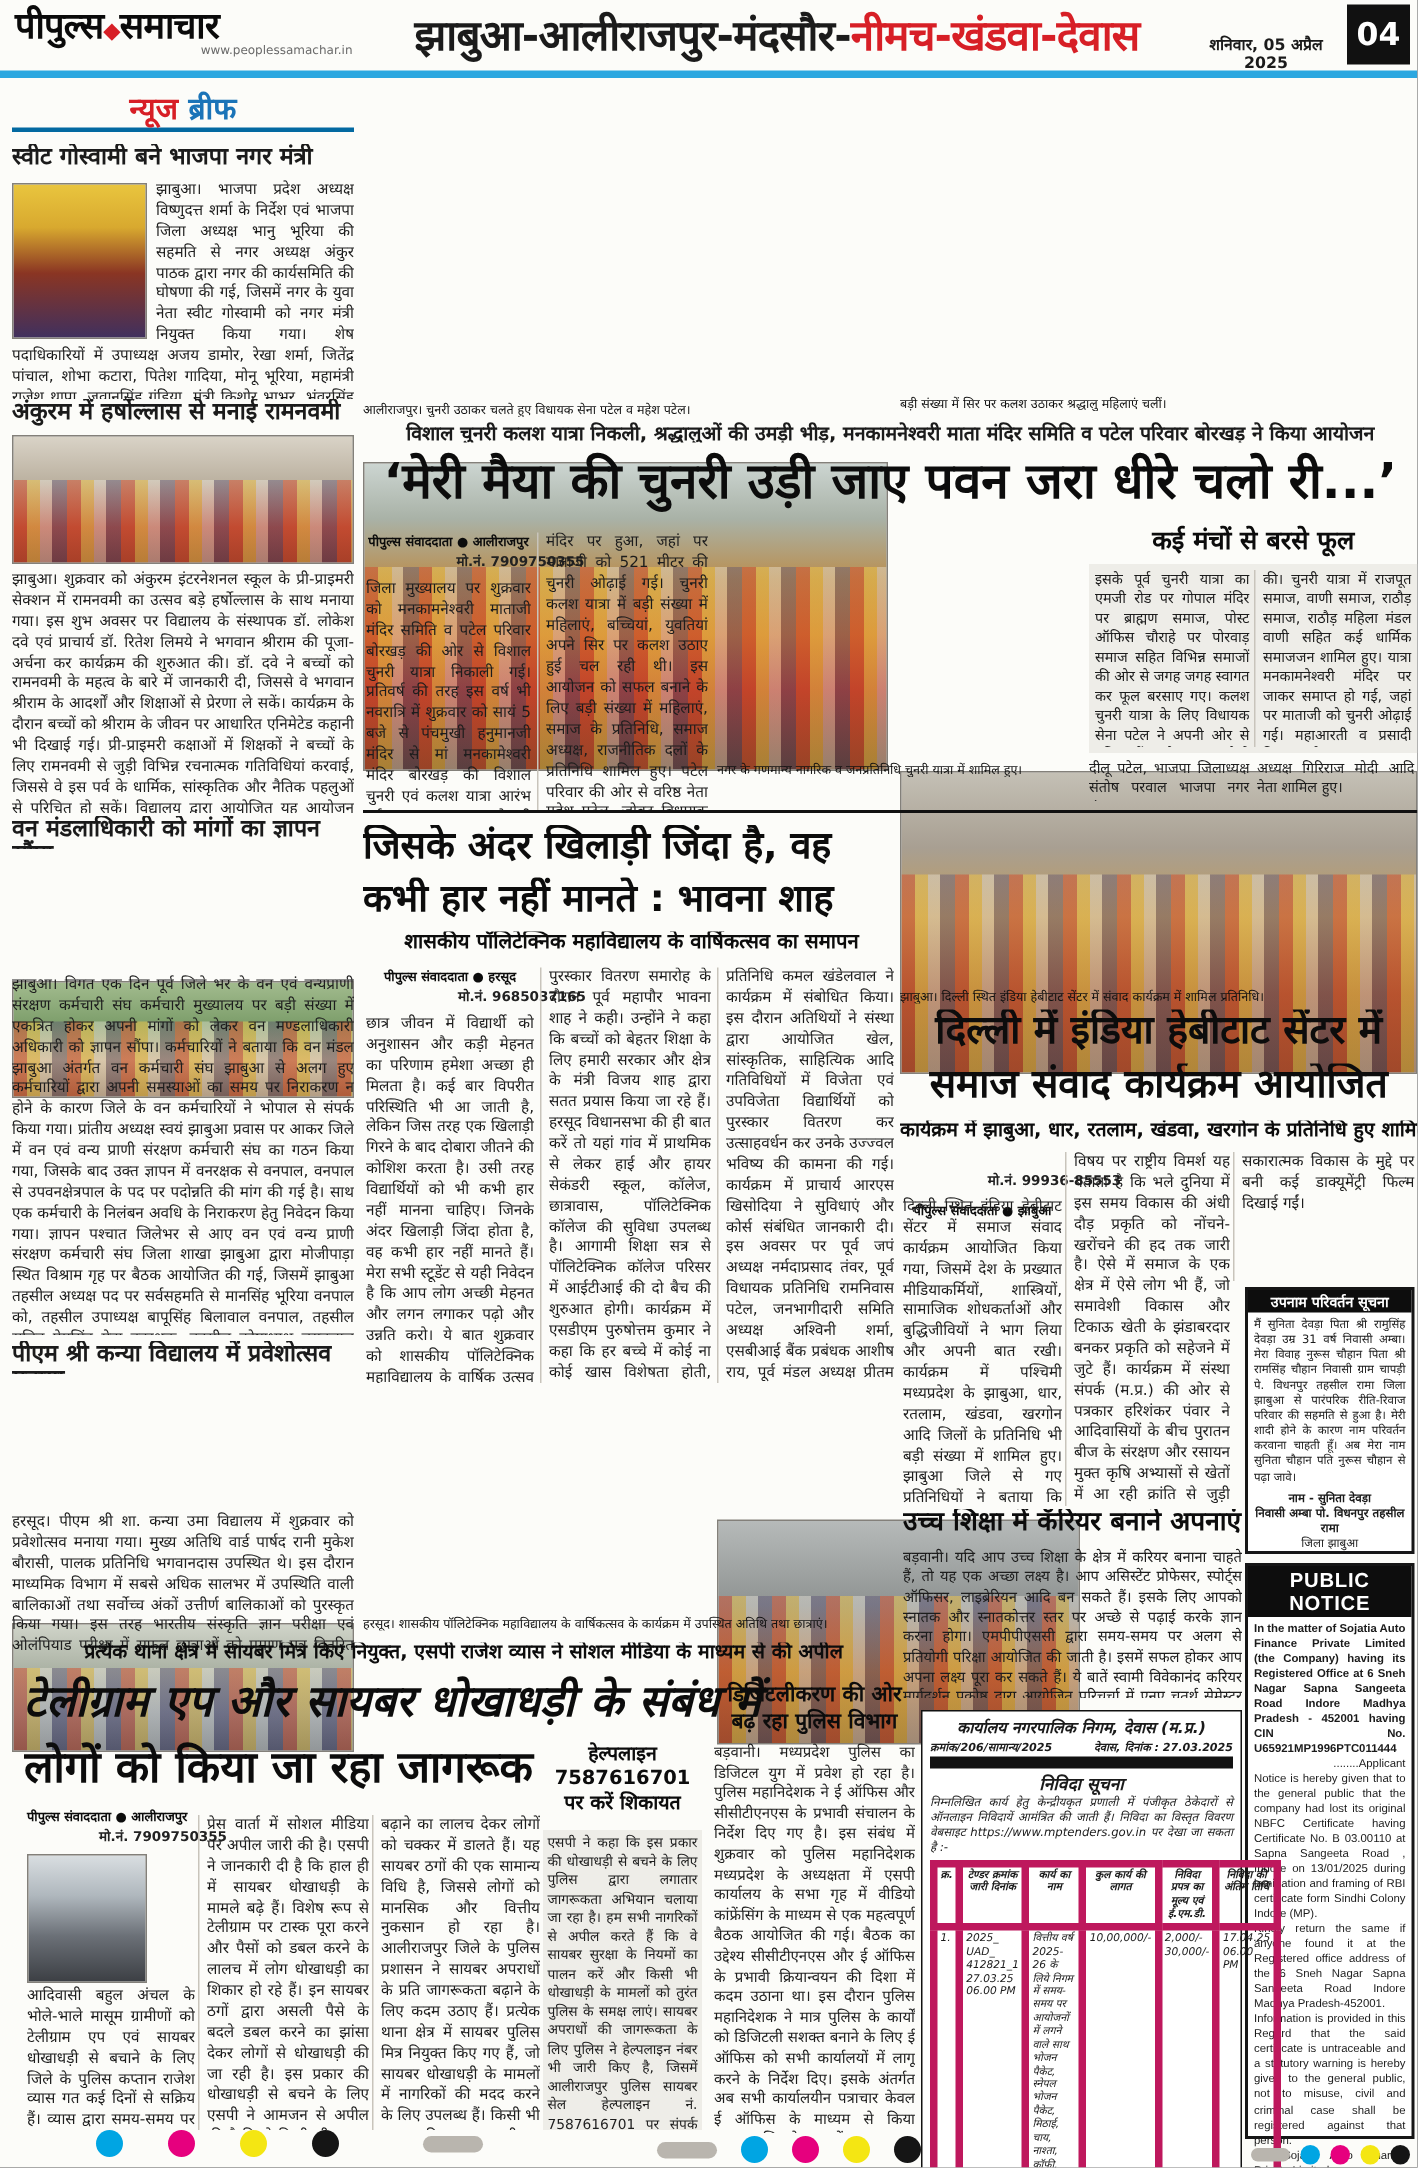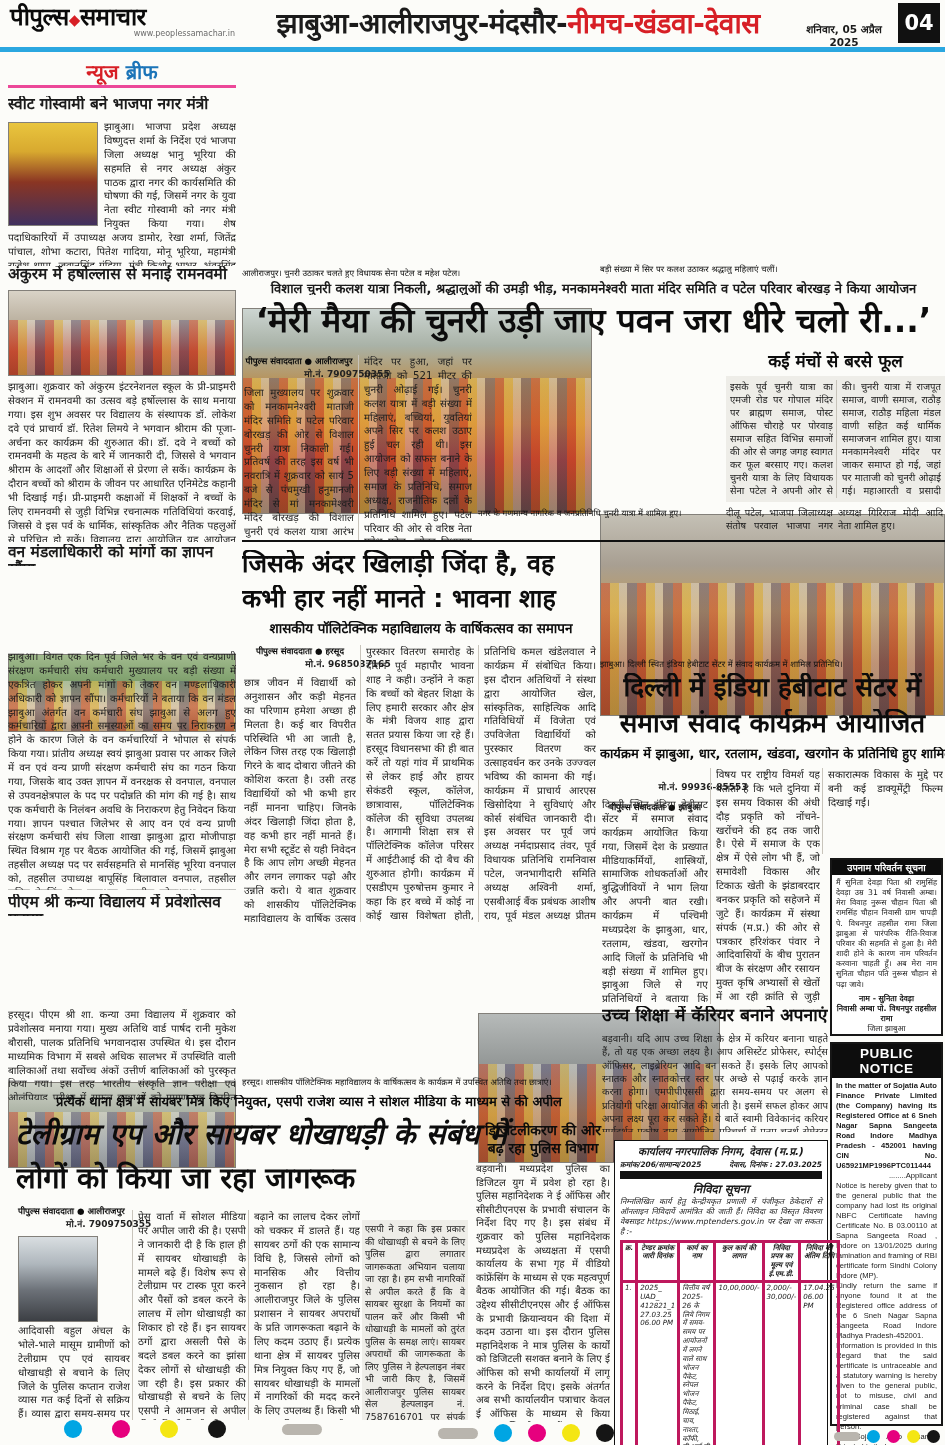--- a/index.html
+++ b/index.html
@@ -12,30 +12,30 @@
   .cap{font-size:8.4px;font-weight:normal;color:#111;overflow:hidden;white-space:nowrap;}
   .byl{font-size:8.6px;font-weight:bold;text-align:center;color:#0c0c0c;}
   .phone{font-size:9px;font-weight:bold;text-align:center;color:#222;margin-left:48px;}
   .photo{overflow:hidden;border:1px solid #83807a;position:relative;}
   .tex::after{content:"";position:absolute;left:0;right:0;bottom:0;top:34%;
      background:repeating-linear-gradient(90deg,rgba(211,76,42,.5) 0 9px,rgba(242,198,72,.5) 9px 18px,
      rgba(246,240,228,.38) 18px 26px,rgba(84,72,112,.38) 26px 36px);}
   .rule-l{border-left:1px solid #c8c4bb;padding-left:5px;}
   .red{color:#d71f26;}
   .blue{color:#1b74b8;}
-  .nbhead{font-size:20px;font-weight:bold;border-bottom:3px solid #ec4899;}
+  .nbhead{font-size:20px;font-weight:bold;border-bottom:3px solid #0369a1;}
   .nbtitle{font-size:15.5px;font-weight:bold;line-height:1.1;overflow:hidden;}
   .graybox{background:#eeede8;}
   .blackbar{background:#111;color:#fff;}
   .notice{border:2px solid #161616;background:#fff;}
   .notice .ntitle{background:#0d0d0d;color:#fff;font-weight:bold;text-align:center;}
   .notice .nbody{font-size:7.7px;text-align:justify;line-height:1.32;padding:3px 4px;}
   .tender{border:1.5px solid #111;background:#fff;padding:3px 5px;font-size:8px;}
   .tender table{border-collapse:collapse;width:100%;}
-  .tender th,.tender td{border:3px solid #be185d;font-size:7.1px;padding:1px 2px;vertical-align:top;line-height:1.25;}
+  .tender th,.tender td{border:5px solid #be185d;font-size:7.1px;padding:1px 2px;vertical-align:top;line-height:1.25;}
   .tender th{font-weight:bold;text-align:center;}
   .regdot{width:18px;height:18px;border-radius:50%;display:inline-block;}
   .regbar{width:40px;height:11px;border-radius:6px;display:inline-block;background:#b9b5ae;}
   .pbox{background:#111;color:#fff;font-weight:bold;font-size:21px;display:flex;align-items:center;justify-content:center;}
   .mast-logo{font-size:24px;font-weight:bold;letter-spacing:-0.5px;color:#0a0a0a;line-height:1;}
   .mast-web{font-size:8px;color:#6a6a6a;}
   .mast-region{font-size:28px;font-weight:bold;letter-spacing:-0.5px;line-height:1.3;white-space:nowrap;overflow:hidden;}
   .mast-date{font-size:10.5px;font-weight:bold;}
 </style>
 </head>
@@ -155,20 +155,21 @@
   <div class="abs hl" style="left:16px;top:1157px;width:586px;height:42px;font-size:29px;white-space:nowrap;overflow:hidden;line-height:42px;">लोगों को किया जा रहा जागरूक</div>
   <div class="abs byl" style="left:18px;top:1205px;width:130px;text-align:left;">पीपुल्स संवाददाता ● आलीराजपुर</div>
   <div class="abs phone" style="left:18px;top:1217px;width:130px;text-align:left;">मो.नं. 7909750355</div>
   <div class="abs jt" style="left:18px;top:1234px;width:112px;height:184px;">
     <span class="photo" style="float:left;width:78px;height:84px;margin:2px 5px 2px 0;display:block;background:linear-gradient(180deg,#d9dee1 0%,#afb7bd 32%,#6b7077 64%,#3c3f44 100%);"></span>
     <span>आदिवासी बहुल अंचल के भोले-भाले मासूम ग्रामीणों को टेलीग्राम एप एवं सायबर धोखाधड़ी से बचाने के लिए जिले के पुलिस कप्तान राजेश व्यास गत कई दिनों से सक्रिय हैं। व्यास द्वारा समय-समय पर इस मामले में आवश्यक कदम उठाकर कार्रवाई की गई है। उन्होंने प्रत्येक थाना क्षेत्र में सायबर मित्र भी नियुक्त किए हैं। इसी सिलसिले में एसपी व्यास ने</span>
   </div>
   <div class="abs jt rule-l" style="left:132px;top:1210px;width:114px;height:210px;">प्रेस वार्ता में सोशल मीडिया पर अपील जारी की है। एसपी ने जानकारी दी है कि हाल ही में सायबर धोखाधड़ी के मामले बढ़े हैं। विशेष रूप से टेलीग्राम पर टास्क पूरा करने और पैसों को डबल करने के लालच में लोग धोखाधड़ी का शिकार हो रहे हैं। इन सायबर ठगों द्वारा असली पैसे के बदले डबल करने का झांसा देकर लोगों से धोखाधड़ी की जा रही है। इस प्रकार की धोखाधड़ी से बचने के लिए एसपी ने आमजन से अपील की है कि वे किसी भी अज्ञात स्रोत से आए संदेशों पर विश्वास न करें। इस तरह के धोखेबाज अक्सर आकर्षक ऑफर या पैसों को</div>
   <div class="abs jt rule-l" style="left:248px;top:1210px;width:112px;height:210px;">बढ़ाने का लालच देकर लोगों को चक्कर में डालते हैं। यह सायबर ठगों की एक सामान्य विधि है, जिससे लोगों को मानसिक और वित्तीय नुकसान हो रहा है। आलीराजपुर जिले के पुलिस प्रशासन ने सायबर अपराधों के प्रति जागरूकता बढ़ाने के लिए कदम उठाए हैं। प्रत्येक थाना क्षेत्र में सायबर पुलिस मित्र नियुक्त किए गए हैं, जो सायबर धोखाधड़ी के मामलों में नागरिकों की मदद करने के लिए उपलब्ध हैं। किसी भी प्रकार की सायबर ठगी या धोखाधड़ी का शिकार होने पर नागरिक सीधे अपने नजदीकी थाना में स्थित सायबर पुलिस मित्र से संपर्क कर सकते हैं।</div>
 
+  <div class="abs hl center" style="left:362px;top:1162px;width:106px;height:54px;font-size:13px;line-height:1.25;">हेल्पलाइन 7587616701 पर करें शिकायत</div>
   <div class="abs jt graybox" style="left:362px;top:1220px;width:106px;height:200px;font-size:9.2px;padding:3px;">एसपी ने कहा कि इस प्रकार की धोखाधड़ी से बचने के लिए पुलिस द्वारा लगातार जागरूकता अभियान चलाया जा रहा है। हम सभी नागरिकों से अपील करते हैं कि वे सायबर सुरक्षा के नियमों का पालन करें और किसी भी धोखाधड़ी के मामलों को तुरंत पुलिस के समक्ष लाएं। सायबर अपराधों की जागरूकता के लिए पुलिस ने हेल्पलाइन नंबर भी जारी किए है, जिसमें आलीराजपुर पुलिस सायबर सेल हेल्पलाइन नं. 7587616701 पर संपर्क कर सकते है। साथ ही सायबर क्राइम मिनिस्ट्री ऑफ गृह मंत्रालय के हेल्पलाइन नम्बर- 1930 पर संपर्क कर शिकायत दर्ज करा सकते है।</div>
 
   <div class="abs hl center" style="left:476px;top:1122px;width:134px;height:36px;font-size:14px;line-height:1.25;">डिजिटलीकरण की ओर बढ़ रहा पुलिस विभाग</div>
   <div class="abs jt" style="left:476px;top:1162px;width:134px;height:260px;font-size:10px;">बड़वानी। मध्यप्रदेश पुलिस का डिजिटल युग में प्रवेश हो रहा है। पुलिस महानिदेशक ने ई ऑफिस और सीसीटीएनएस के प्रभावी संचालन के निर्देश दिए गए है। इस संबंध में शुक्रवार को पुलिस महानिदेशक मध्यप्रदेश के अध्यक्षता में एसपी कार्यालय के सभा गृह में वीडियो कांफ्रेंसिंग के माध्यम से एक महत्वपूर्ण बैठक आयोजित की गई। बैठक का उद्देश्य सीसीटीएनएस और ई ऑफिस के प्रभावी क्रियान्वयन की दिशा में कदम उठाना था। इस दौरान पुलिस महानिदेशक ने मात्र पुलिस के कार्यों को डिजिटली सशक्त बनाने के लिए ई ऑफिस को सभी कार्यालयों में लागू करने के निर्देश दिए। इसके अंतर्गत अब सभी कार्यालयीन पत्राचार केवल ई ऑफिस के माध्यम से किया जाएगा। जिससे फाइलों का आदान-प्रदान शीघ्र और सुगमता से संभव होगा।</div>
 
   <div class="abs tender" style="left:614px;top:1140px;width:214px;height:356px;font-style:italic;">
     <div class="center" style="font-size:10.5px;font-weight:bold;">कार्यालय नगरपालिक निगम, देवास (म.प्र.)</div>
     <div style="display:flex;justify-content:space-between;font-size:7.4px;font-weight:bold;margin-top:1px;">
       <span>क्रमांक/206/सामान्य/2025</span>
       <span>देवास, दिनांक : 27.03.2025</span>

